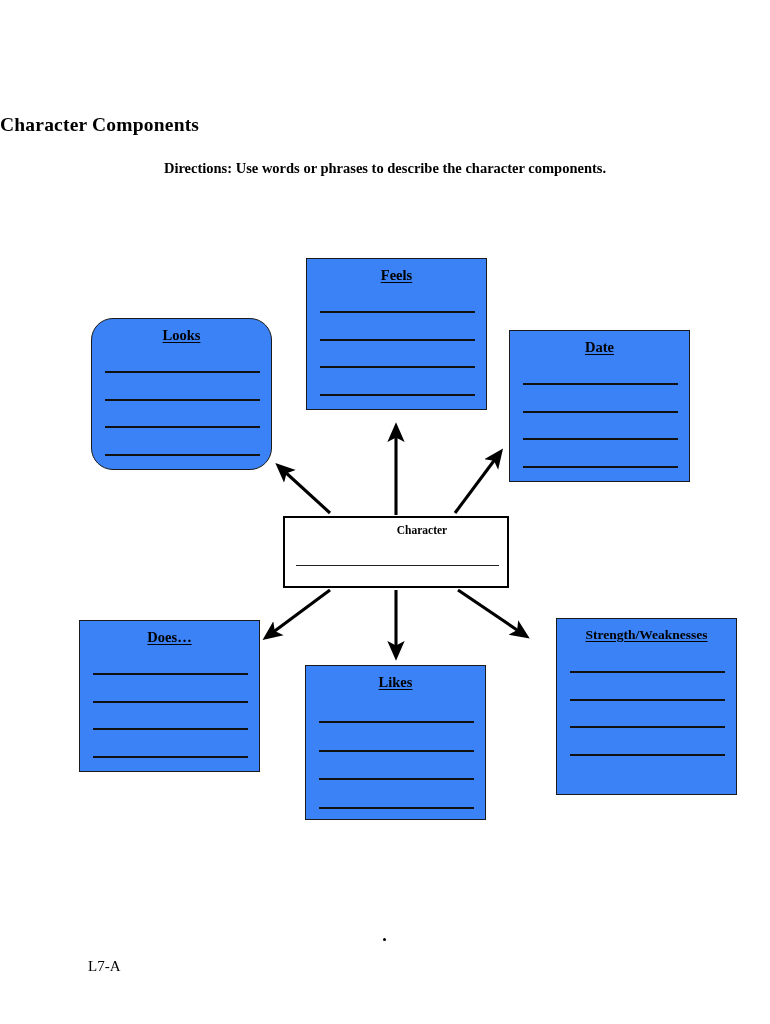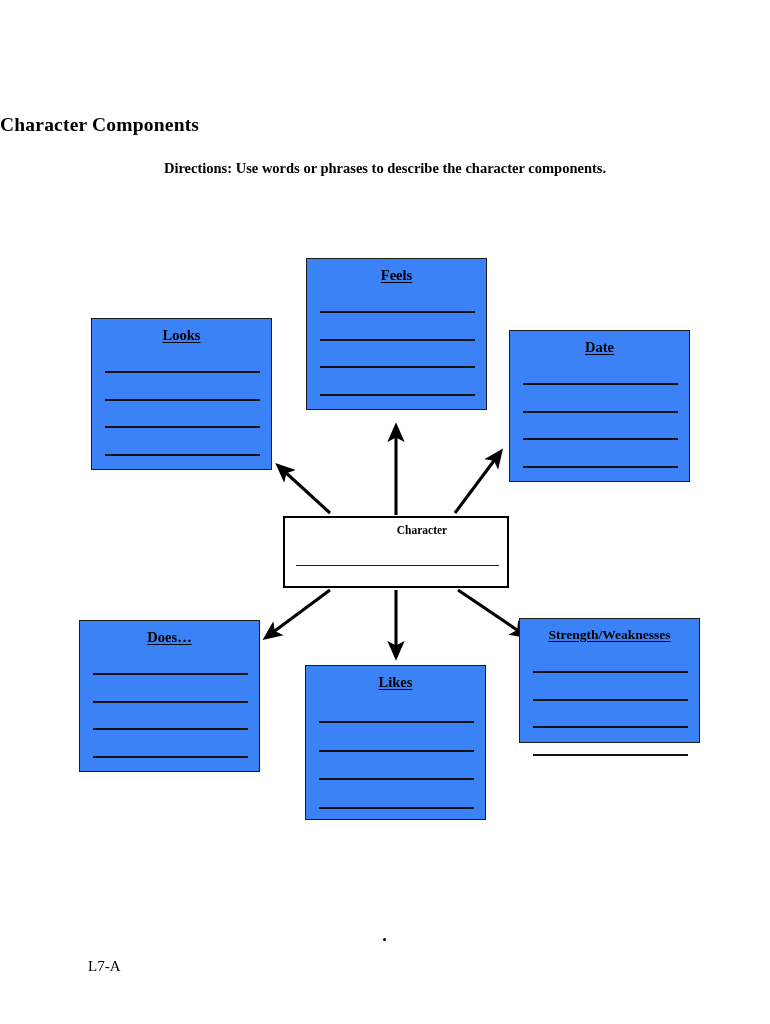--- a/index.html
+++ b/index.html
@@ -81,26 +81,26 @@
     text-decoration: underline;
     text-underline-offset: 2px;
   }
   .write-line {
     position: absolute;
     height: 0;
     border-top: 2.4px solid #111111;
   }
 
   
-  #box-looks   { left: 91px;  top: 318px; width: 181px; height: 152px; }
+  #box-looks   { left: 91px;  top: 318px; width: 181px; height: 152px; border-radius: 22px; }
   #box-feels   { left: 306px; top: 258px; width: 181px; height: 152px; }
   #box-does    { left: 509px; top: 330px; width: 181px; height: 152px; }
   #box-lives   { left: 79px;  top: 620px; width: 181px; height: 152px; }
   #box-likes   { left: 305px; top: 665px; width: 181px; height: 155px; padding-left: 32px; }
-  #box-strength{ left: 519px; top: 618px; width: 181px; height: 125px; }
+  #box-strength{ left: 556px; top: 618px; width: 181px; height: 177px; }
 
   .comp-box .comp-title { top: 8px; }
   #box-strength .comp-title { font-size: 13.5px; }
 
   
   #box-character {
     position: absolute;
     left: 283px;
     top: 516px;
     width: 226px;

